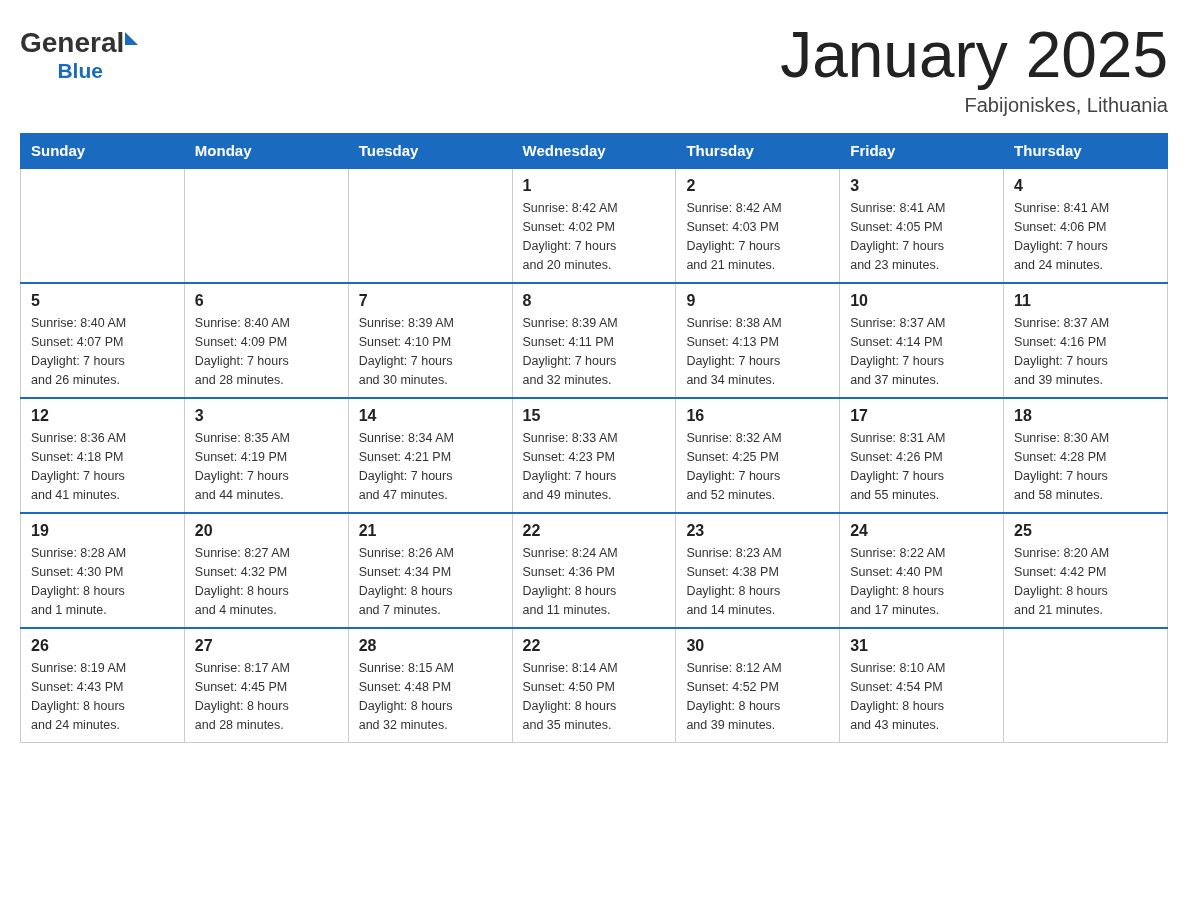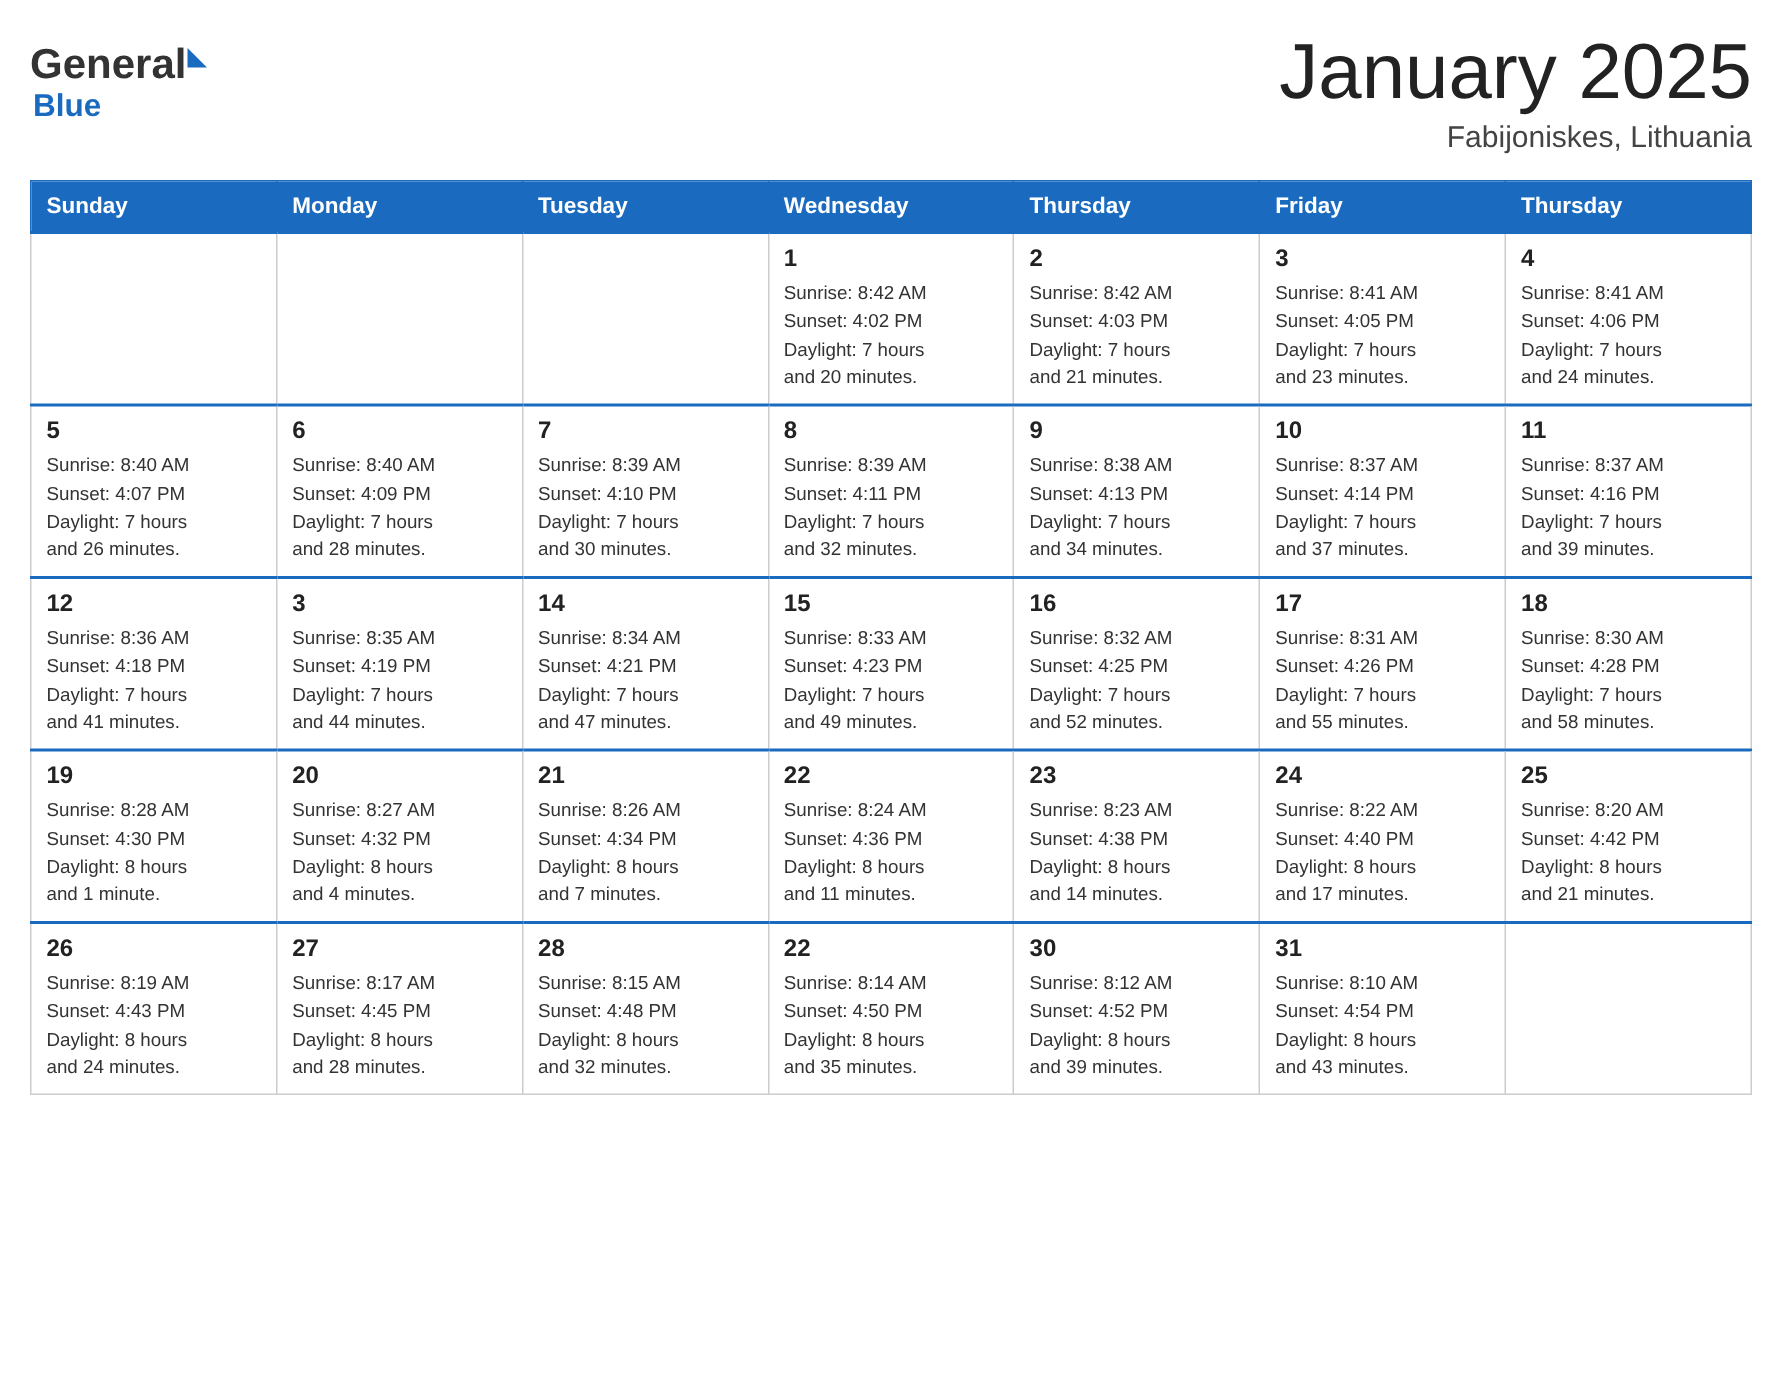--- a/index.html
+++ b/index.html
@@ -18,21 +18,21 @@
     }
     .logo {
       display: flex;
       align-items: center;
       margin-top: 8px;
     }
     .title-area {
       text-align: right;
     }
     .month-title {
-      font-size: 52px;
+      font-size: 64px;
       font-weight: normal;
       color: #222;
       line-height: 1.1;
       margin-left: 15px;
     }
     .location-title {
       font-size: 20px;
       color: #444;
       margin-top: 4px;
     }
@@ -77,21 +77,21 @@
     }
     .empty-cell {
       background: #fff;
     }
   </style>
 </head>
 <body>
 
 <div class="header">
   <div class="logo">
-  <div style="line-height:1.1;">
+  <div style="line-height:1.1;text-align:center;">
     <span style="font-size:28px;font-weight:bold;color:#333;">General</span><span style="display:inline-block;width:0;height:0;border-left:13px solid #1a6bbf;border-top:13px solid transparent;margin-left:1px;vertical-align:top;margin-top:4px;"></span>
     <br>
     <span style="font-size:21px;font-weight:bold;color:#1a6bbf;margin-left:2px;">Blue</span>
   </div>
 </div>
   <div class="title-area">
     <div class="month-title">January 2025</div>
     <div class="location-title">Fabijoniskes, Lithuania</div>
   </div>
 </div>

